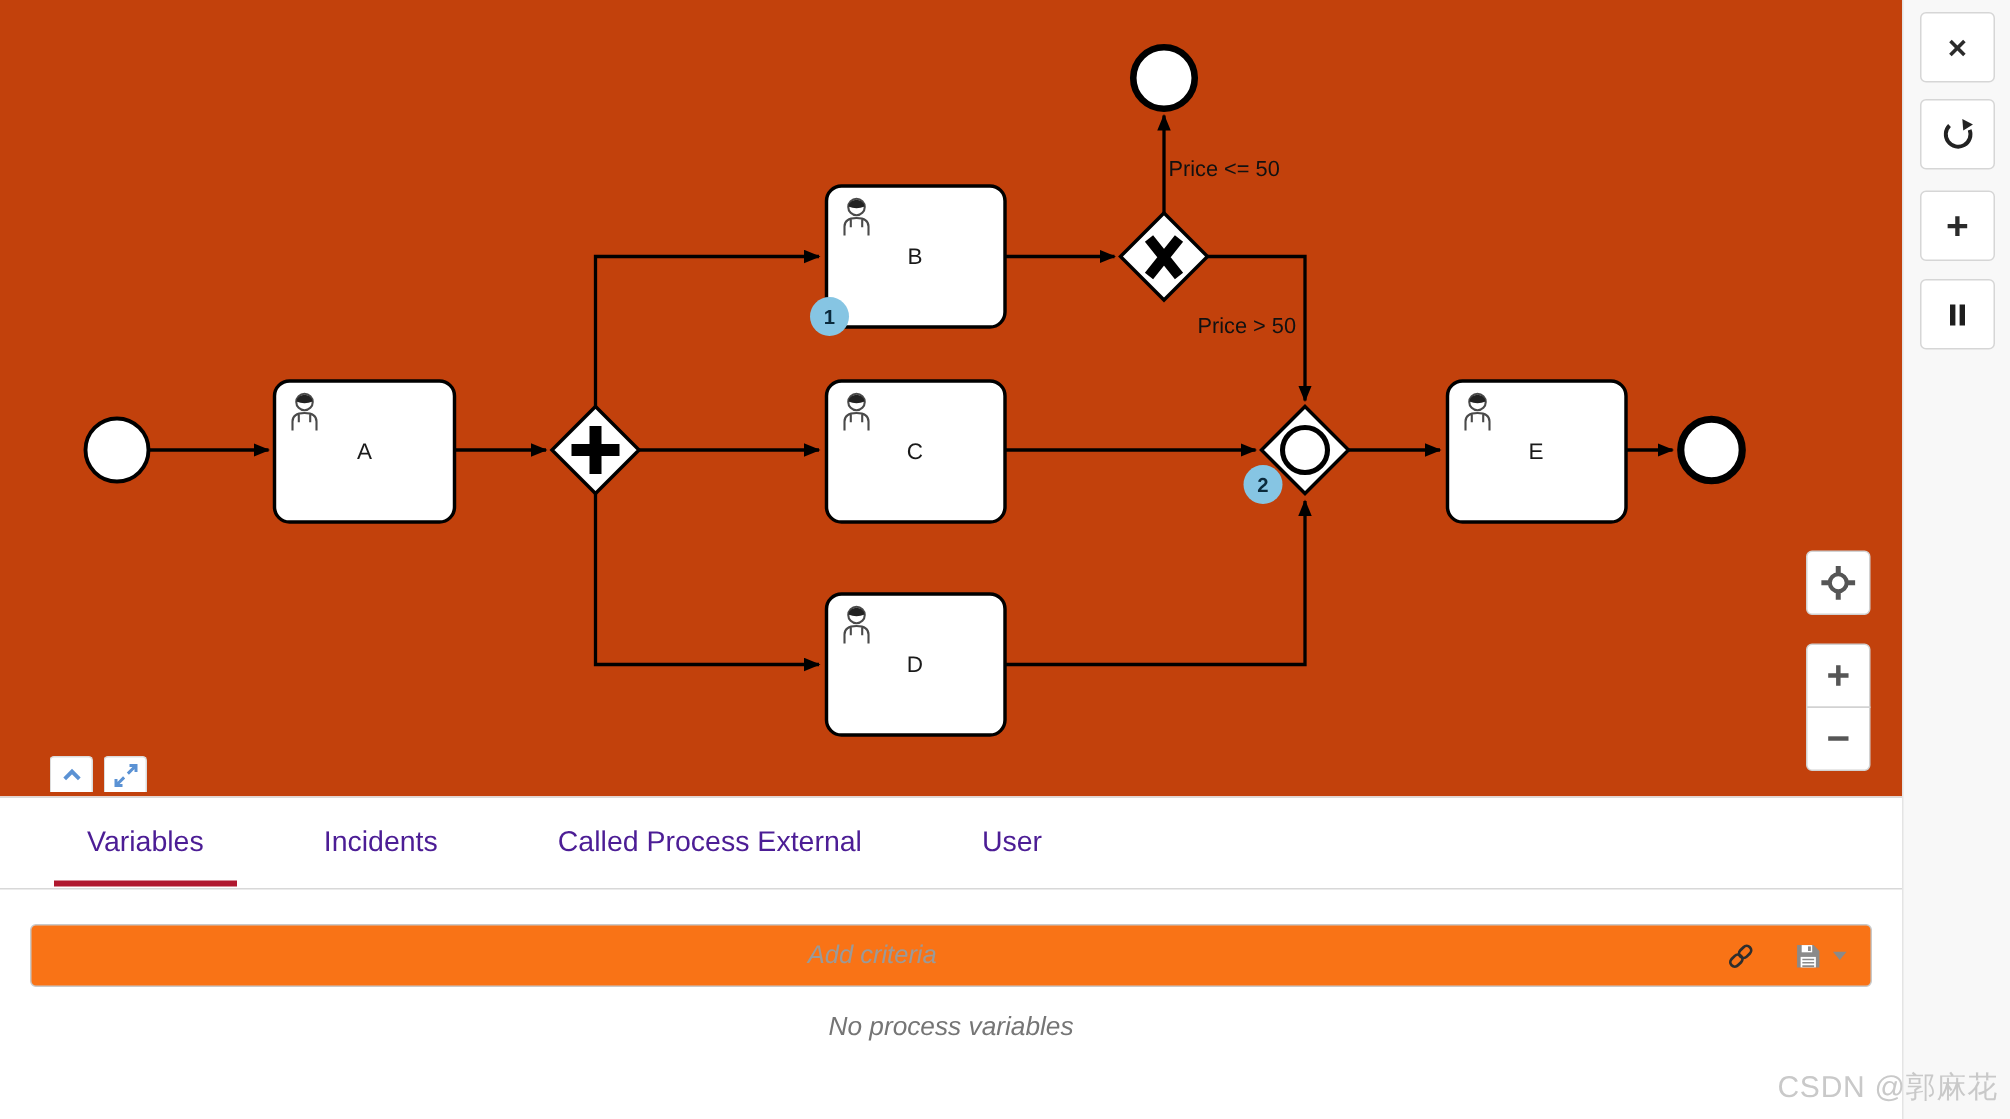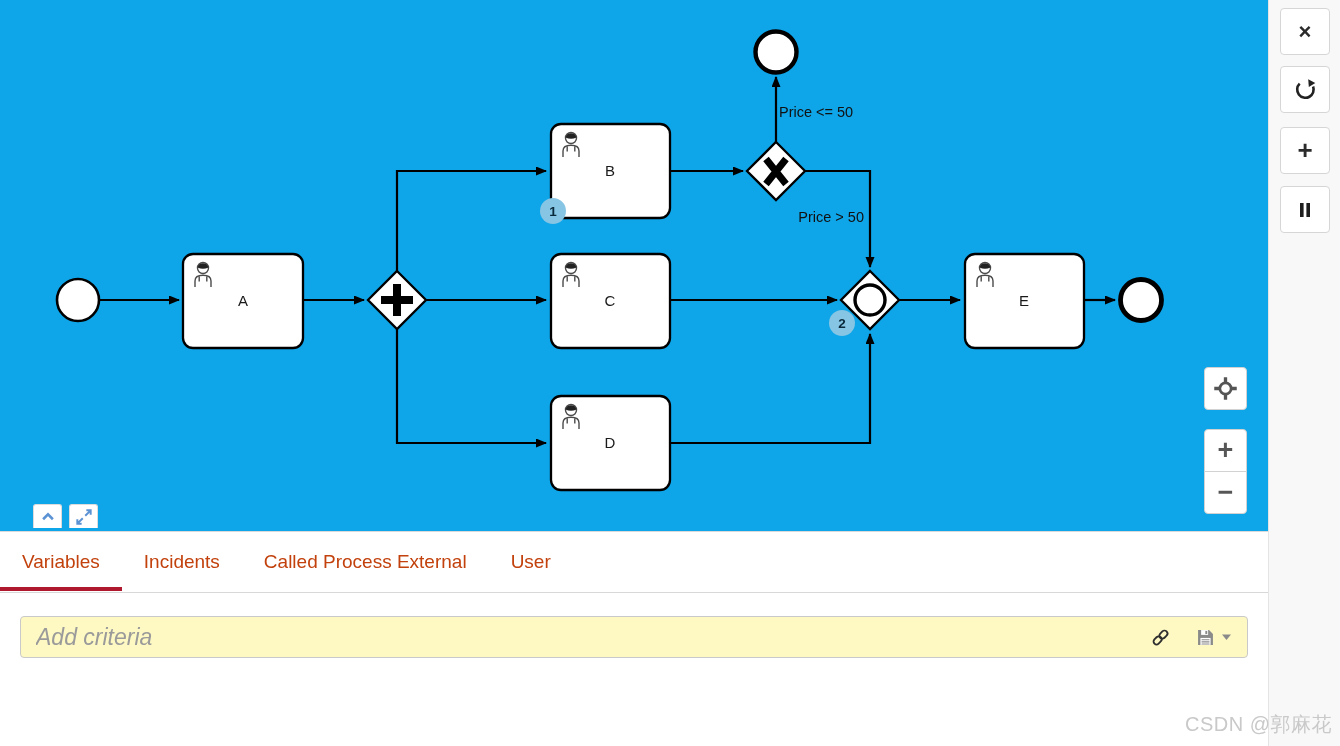--- a/index.html
+++ b/index.html
@@ -1,45 +1,45 @@
 <!DOCTYPE html>
 <html><head>
 <meta charset="utf-8">
 <style>
   * { margin:0; padding:0; box-sizing:border-box; }
   body { font-family:"Liberation Sans", sans-serif; background:#fff; }
   .app { position:relative; width:1340px; height:746px; background:#fff; overflow:hidden; }
 
   
-  .main { position:absolute; left:0; top:0; width:1268px; height:531px; background:#0ea5e9; }
+  .main { position:absolute; left:0; top:0; width:1268px; height:531px; background:#c2410c; }
   svg.diagram { position:absolute; left:0; top:0; }
   svg text { font-family:"Liberation Sans", sans-serif; }
 
   
   .panel-toggles { position:absolute; left:33px; top:504px; display:flex; gap:7px; }
   .toggle-btn { width:29px; height:24px; background:#fff; border:1px solid #dcdcdc; border-bottom:none;
                 border-radius:3px 3px 0 0; display:flex; align-items:center; justify-content:center; cursor:pointer; }
 
   
   .zoom-ctrls { position:absolute; left:1204px; top:367px; width:43px; }
   .zoom-btn { width:43px; height:43px; background:#fff; border:1px solid #d2d2d2; border-radius:4px;
               display:flex; align-items:center; justify-content:center; cursor:pointer;
               font-size:27px; font-weight:bold; color:#565656; }
   .zoom-btn.reset { margin-bottom:19px; }
   .zoom-btn.out { margin-top:-1px; border-top-left-radius:0; border-top-right-radius:0; }
   .zoom-btn.in  { border-bottom-left-radius:0; border-bottom-right-radius:0; }
 
   
   .bottom-panel { position:absolute; left:0; top:531px; width:1268px; height:215px; background:#fff; border-top:1px solid #dadada; }
   .tabs { height:61px; display:flex; align-items:stretch; border-bottom:1px solid #d8d8d8; background:#fff; }
-  .tab { padding:0 22px; display:flex; align-items:center; font-size:19px; color:#c2410c; position:relative; cursor:pointer; white-space:nowrap; }
+  .tab { padding:0 22px; display:flex; align-items:center; font-size:19px; color:#4c1d95; position:relative; cursor:pointer; white-space:nowrap;margin-left:36px; }
   .tab.active::after { content:""; position:absolute; left:0; right:0; bottom:1px; height:4px; background:#b0182f; }
   .filter-row { margin:23px 20px 0 20px; position:relative; }
   input.criteria { width:100%; height:42px; border:1px solid #c9c9c9; border-radius:4px;
-                   padding:0 120px 0 15px; font-size:23px; color:#333; outline:none; background:#fef9c3; }
+                   padding:0 120px 0 15px; font-size:17px; color:#333; outline:none; background:#f97316;text-align:center; }
   input.criteria::placeholder { font-style:italic; color:#9a9a9a; }
   .input-icons { position:absolute; right:16px; top:0; height:42px; display:flex; align-items:center; gap:24px; }
   .icon-btn { display:flex; align-items:center; cursor:pointer; background:none; border:none; }
   .empty-msg { margin-top:16px; text-align:center; font-style:italic; color:#757575; font-size:17.5px; }
 
   
   .action-sidebar { position:absolute; right:0; top:0; width:72px; height:746px; background:#f8f8f8; border-left:1px solid #e4e4e4; }
   .side-btn { position:absolute; left:11px; width:50px; height:47px; background:#fff; border:1px solid #d6d6d6;
               border-radius:4px; display:flex; align-items:center; justify-content:center; cursor:pointer;
               font-size:22px; font-weight:bold; color:#2b2b2b; }
@@ -197,20 +197,21 @@
             <rect x="6.2" y="12.5" width="11.6" height="8" fill="#fff"></rect>
             <path d="M7.5,14.5 H16.5 M7.5,17 H16.5 M7.5,19.5 H16.5" stroke="#8a8a8a" stroke-width="1.2"></path>
           </svg>
           <svg width="10" height="7" viewBox="0 0 10 7">
             <path d="M0,0.5 H9 L4.5,6 Z" fill="#8a8a8a"></path>
           </svg>
         </button>
       </div>
     </div>
 
+    <div class="empty-msg">No process variables</div>
   </div>
 
   <div class="action-sidebar">
     <div class="side-btn" style="top:8px;">
       <span>×</span>
     </div>
     <div class="side-btn" style="top:66px;">
       <svg width="25" height="25" viewBox="0 0 24 24">
         <path d="M6.4,6.4 A7.9,7.9 0 1 0 19.3,9.2" fill="none" stroke="#222" stroke-width="2.5"></path>
         <path d="M14.6,2.2 L21.4,5.8 L15.2,9.6 Z" fill="#222"></path>

